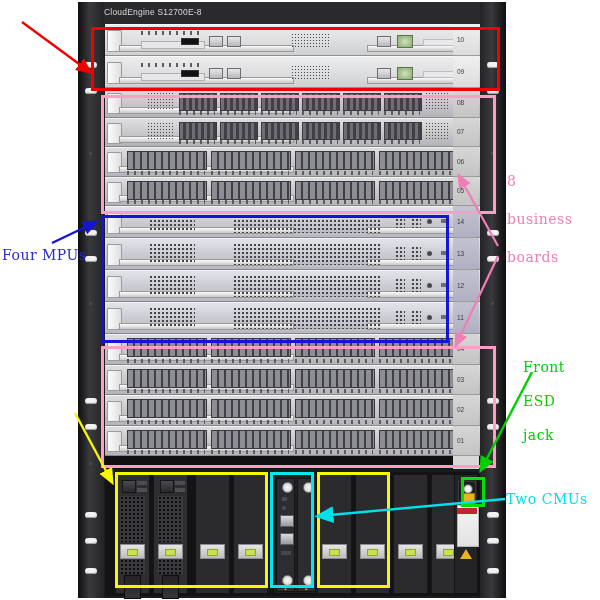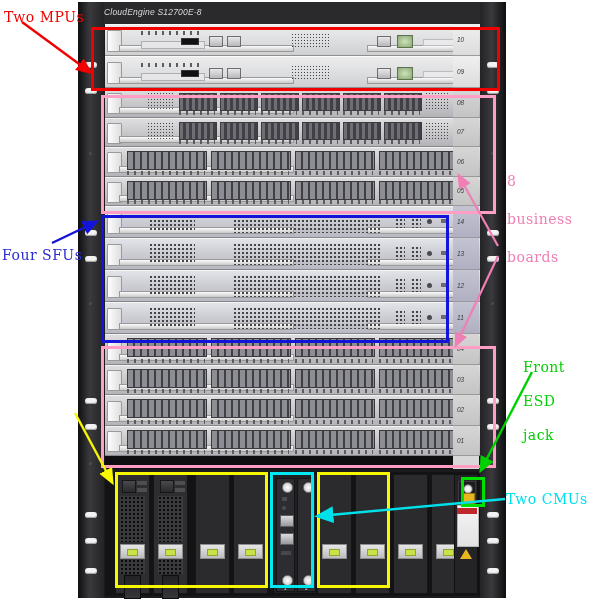--- a/index.html
+++ b/index.html
@@ -2,21 +2,21 @@
 <html><head>
 <meta charset="utf-8">
 <style>
   html,body{margin:0;padding:0;background:#ffffff;}
   body{width:600px;height:600px;overflow:hidden;
        font-family:"DejaVu Serif",serif;}
   #stage{position:relative;width:600px;height:600px;background:#fff;}
 
   
   .chassis{position:absolute;left:78px;top:2px;width:428px;height:596px;
-           background:#1b1b1d;font-style:italic;}
+           background:#1b1b1d;}
   .chassis-header{position:absolute;left:0;top:0;width:100%;height:22px;
            background:#2a2a2d;}
   .chassis-title{position:absolute;left:26px;top:5px;font-family:"Liberation Sans",sans-serif;
            font-size:8.5px;color:#d9d9d9;letter-spacing:.2px;white-space:nowrap;}
 
   
   .rail{position:absolute;top:0;width:26px;height:596px;
         background:linear-gradient(90deg,#0e0e10,#3a3a3e 45%,#232326);}
   .rail.left{left:0;}
   .rail.right{left:402px;
@@ -513,22 +513,21 @@
     </defs>
     <line x1="22" y1="22" x2="90" y2="72" stroke="#f20000" stroke-width="2.4" marker-end="url(#mRed)"></line>
     <line x1="52" y1="243" x2="96" y2="222" stroke="#1414d8" stroke-width="2.4" marker-end="url(#mBlue)"></line>
     <line x1="75" y1="413" x2="112" y2="482" stroke="#f7f700" stroke-width="2.4" marker-end="url(#mYel)"></line>
     <polyline points="498,246 459,176" fill="none" stroke="#ef7fb5" stroke-width="2.2" marker-end="url(#mPink)"></polyline>
     <polyline points="498,256 456,345" fill="none" stroke="#ef7fb5" stroke-width="2.2" marker-end="url(#mPink)"></polyline>
     <line x1="532" y1="372" x2="481" y2="470" stroke="#00d000" stroke-width="2.4" marker-end="url(#mGreen)"></line>
     <line x1="505" y1="499" x2="319" y2="516" stroke="#00e0ea" stroke-width="2.4" marker-end="url(#mCyan)"></line>
   </svg>
 
-  <div class="anno a-red" style="left:4px;top:8px;">Two MPUs</div>
-  <div class="anno a-blue" style="left:2px;top:246px;">Four SFUs</div>
+  <div class="anno a-blue" style="left:2px;top:246px;">Four MPUs</div>
   <div class="anno a-pink" style="left:507px;top:162px;line-height:38px;">8
 business
 boards</div>
   <div class="anno a-cyan" style="left:506px;top:490px;">Two CMUs</div>
   <div class="anno a-green" style="left:523px;top:350px;line-height:34px;">Front
 ESD
 jack</div>
 
 </div>
 

